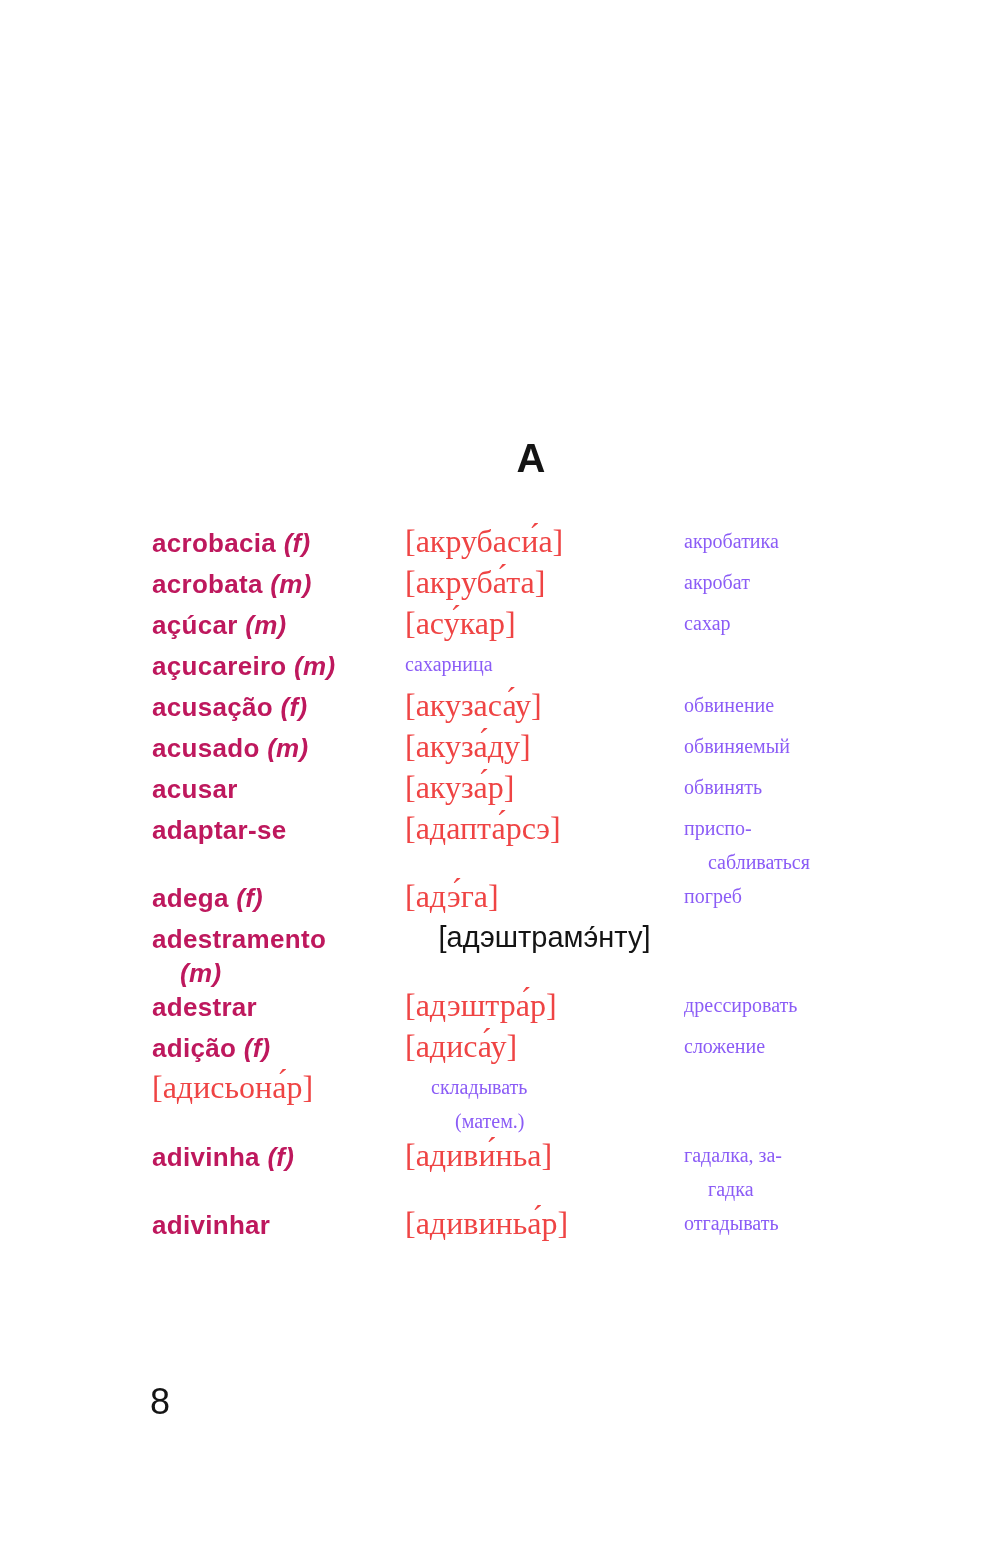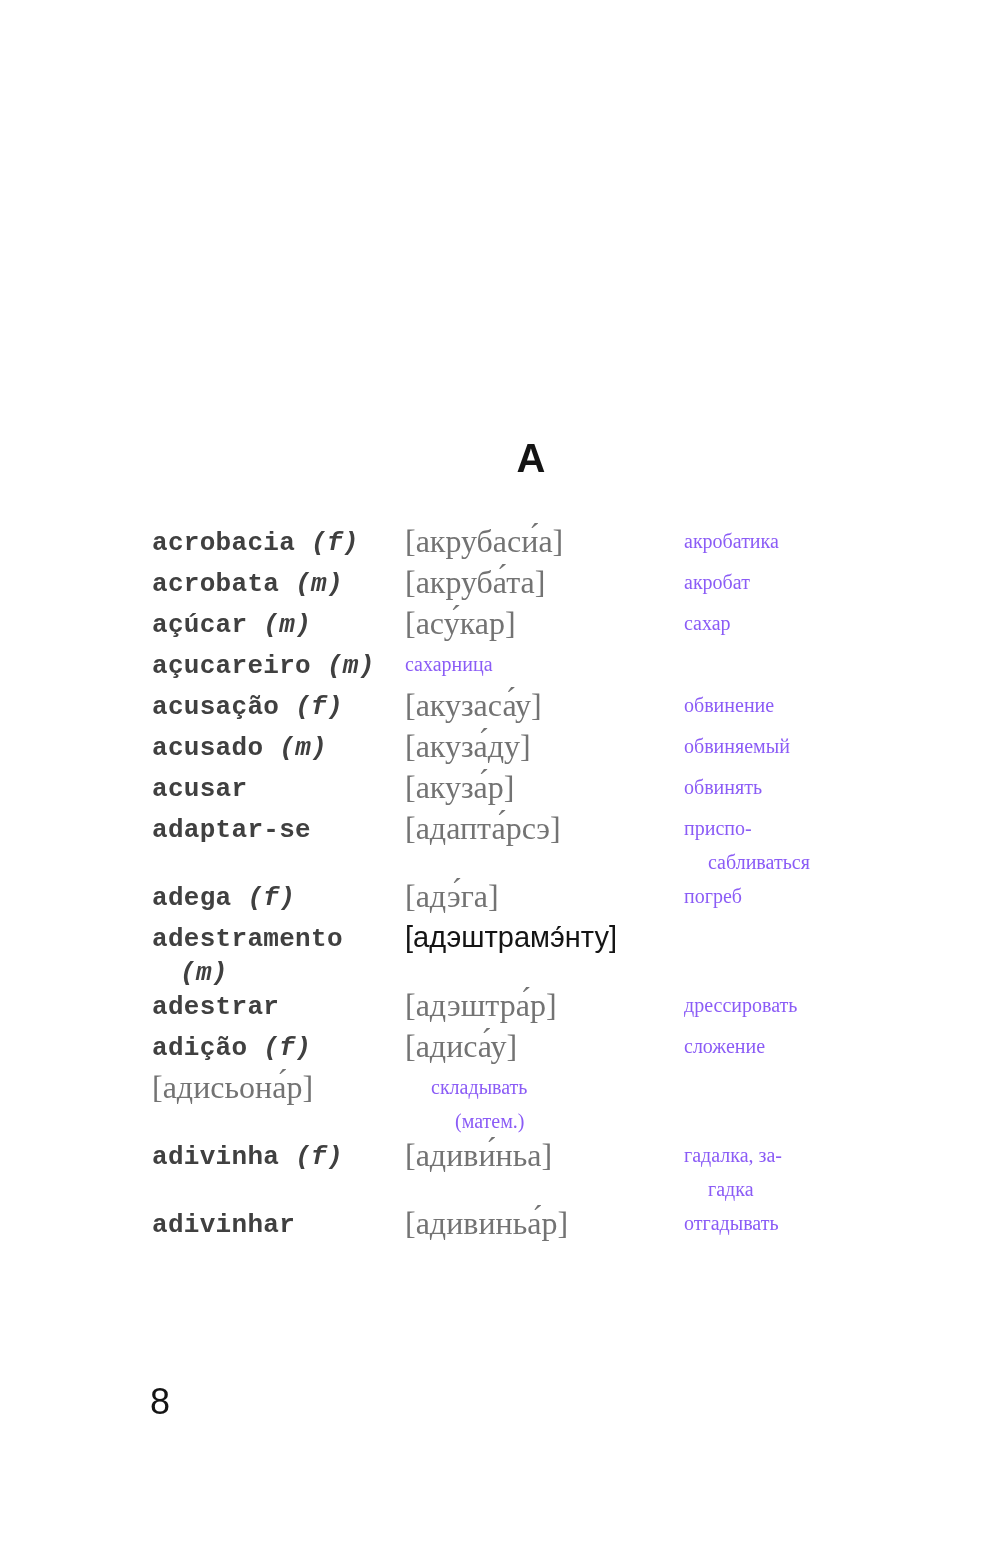--- a/index.html
+++ b/index.html
@@ -42,43 +42,44 @@
   .entry-row.tight {
     margin-bottom: 0px;
   }
   .cell {
     line-height: 34px;
   }
   .col-word {
     width: 253px;
     position: relative;
     top: 2px;
-    font-family: Liberation Mono, monospace;
+    font-family: Liberation Sans, sans-serif;
     font-weight: bold;
     font-size: 26px;
     letter-spacing: 0.3px;
-    color: #404040;
+    color: #be185d;
   }
   .col-word .gender {
     font-style: italic;
   }
   .col-word .wrap-line {
     padding-left: 28px;
   }
   .col-trans {
     width: 279px;
     font-family: "Liberation Serif", serif;
     font-size: 32px;
-    color: #737373;
+    color: #ef4444;
   }
   .col-trans.sans {
     font-family: "Liberation Sans", sans-serif;
     font-size: 29px;
     font-weight: 400;
     color: #141414;
+    text-align: center;
   }
   .col-rus {
     flex: 1;
     font-family: "Liberation Serif", serif;
     font-size: 20px;
     color: #8b5cf6;
   }
   .col-rus .wrap-line {
     padding-left: 24px;
   }

